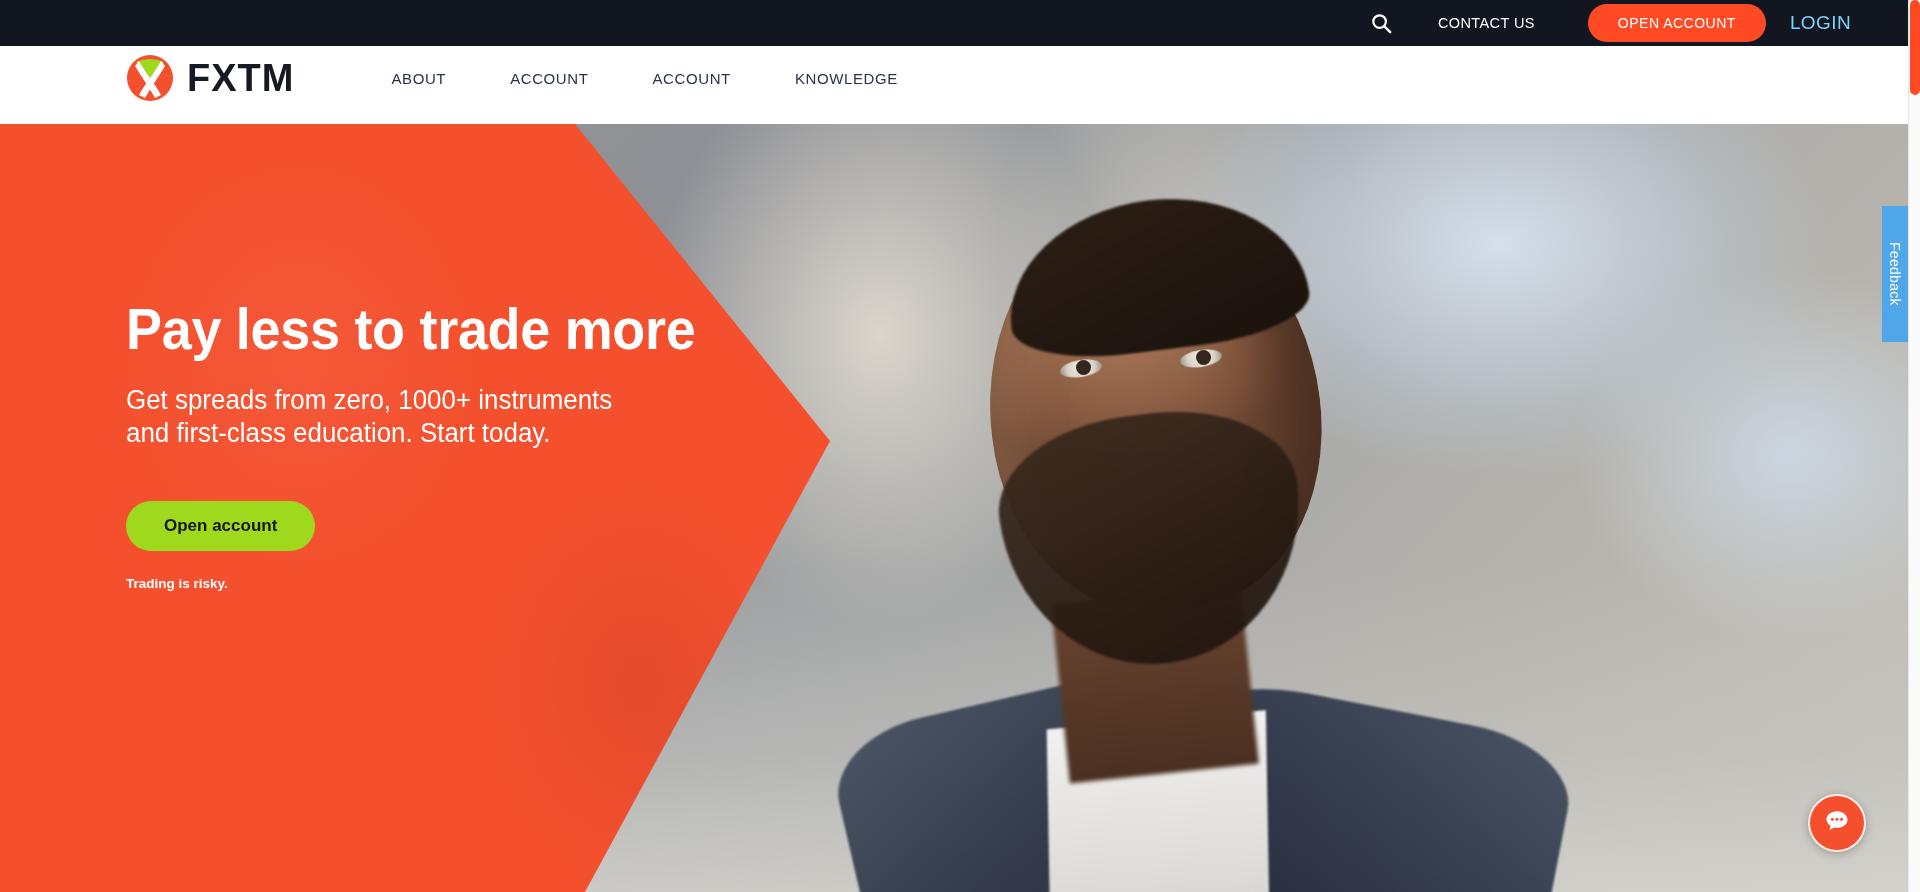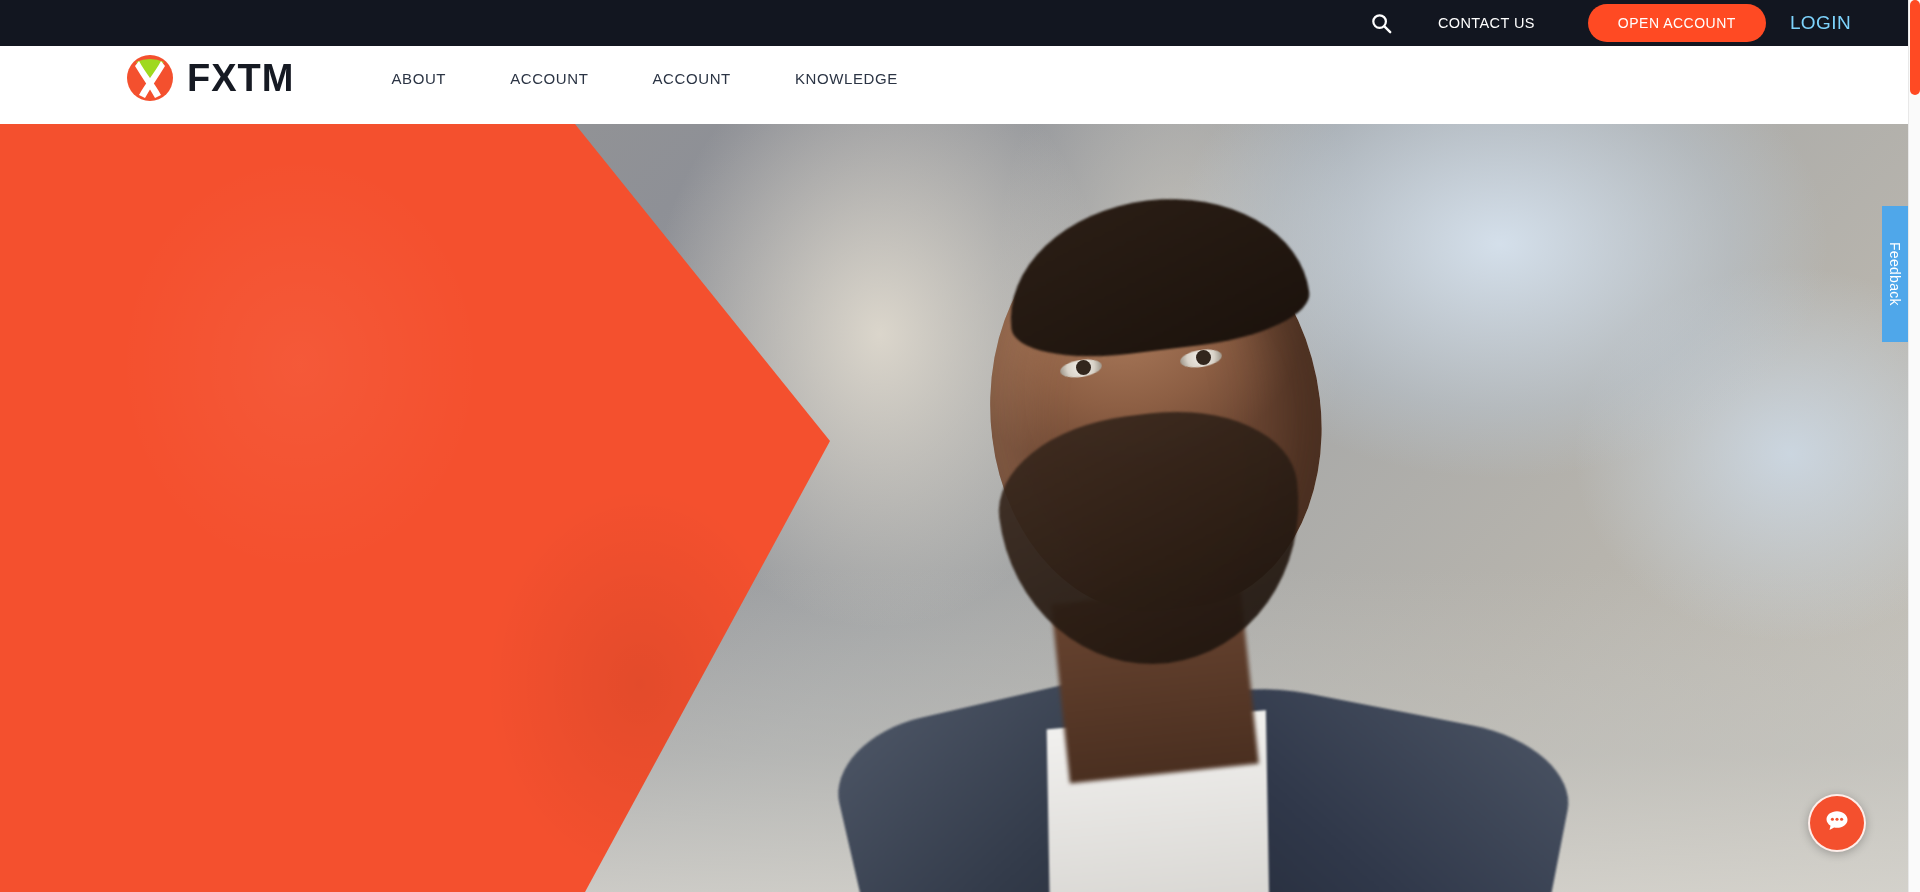--- a/index.html
+++ b/index.html
@@ -384,20 +384,32 @@
       <div class="subject-hair"></div>
       <div class="subject-eye-l"></div>
       <div class="subject-eye-r"></div>
       <div class="subject-pupil-l"></div>
       <div class="subject-pupil-r"></div>
       <div class="subject-beard"></div>
     </div>
 
     <div class="hero-panel"></div>
 
+    <div class="hero-content">
+      <h1 class="hero-title">Pay less to trade more</h1>
+
+      <p class="hero-sub">
+        <span>Get spreads from zero, 1000+ instruments</span><br>
+        <span>and first-class education. Start today.</span>
+      </p>
+
+      <button class="hero-cta">Open account</button>
+
+      <div class="hero-risk">Trading is risky.</div>
+    </div>
   </div>
 
   <div class="feedback-tab">
     <span>Feedback</span>
   </div>
 
   <div class="chat-fab">
     <span>
       <svg width="30" height="30" viewBox="0 0 30 30" aria-hidden="true">
         <path d="M15 5.2c-5.8 0-10.5 3.6-10.5 8.1 0 2.6 1.6 4.9 4 6.4l-1 4.4 4.6-2.6c0.9 0.2 1.9 0.3 2.9 0.3 5.8 0 10.5-3.6 10.5-8.1S20.8 5.2 15 5.2z" fill="#ffffff"></path>

